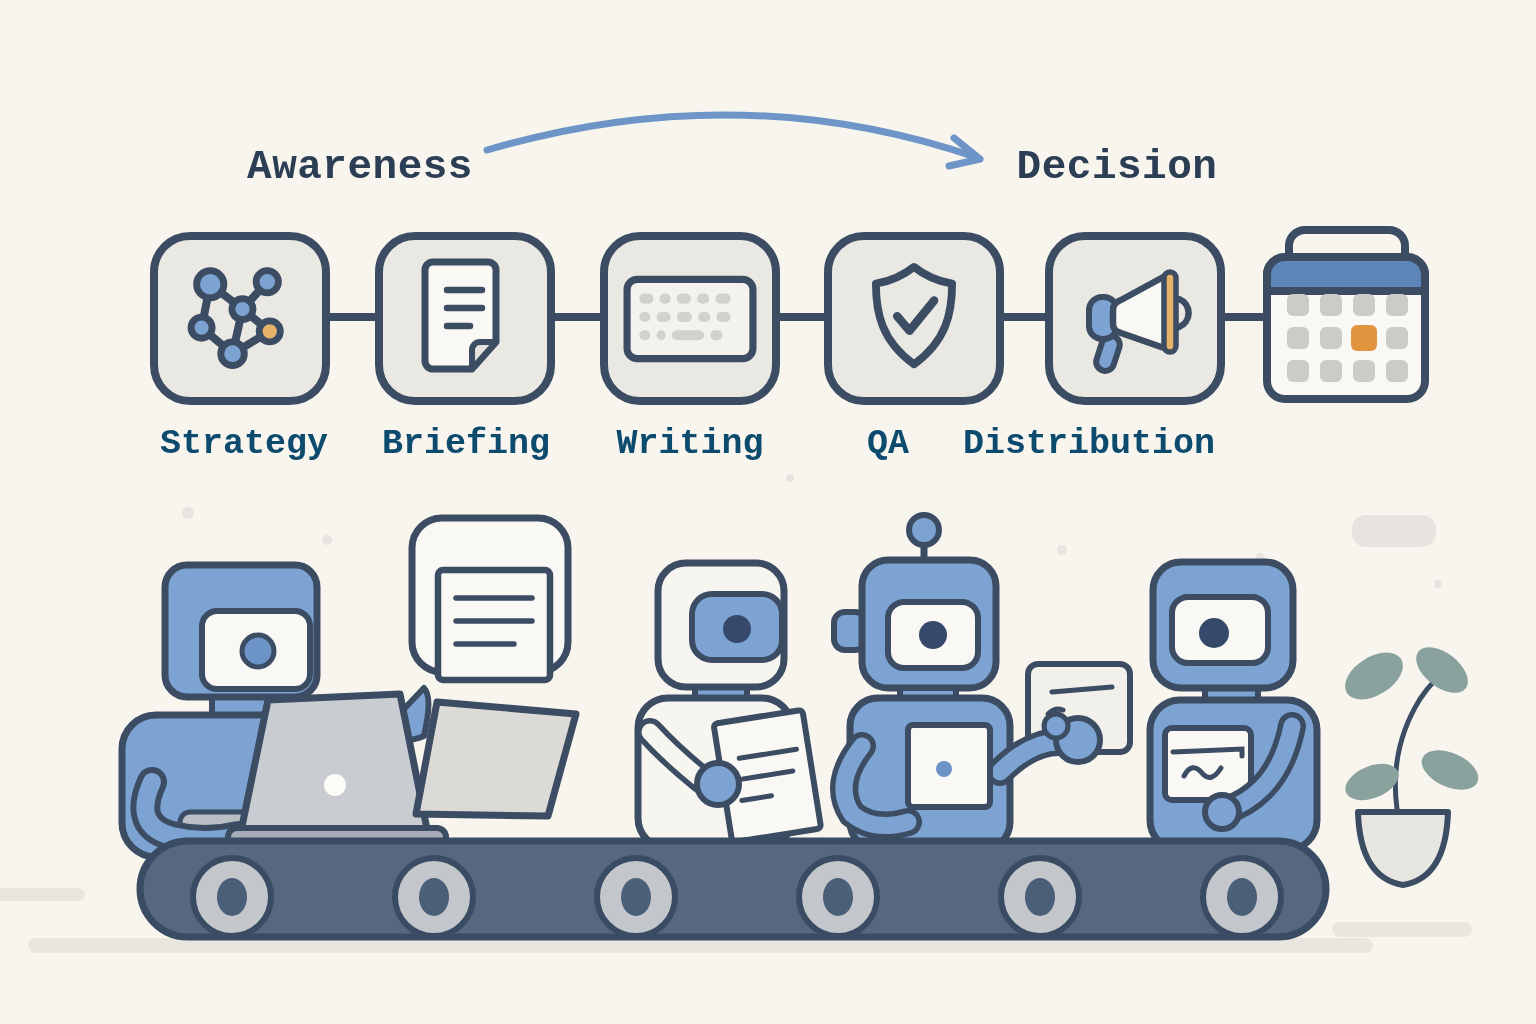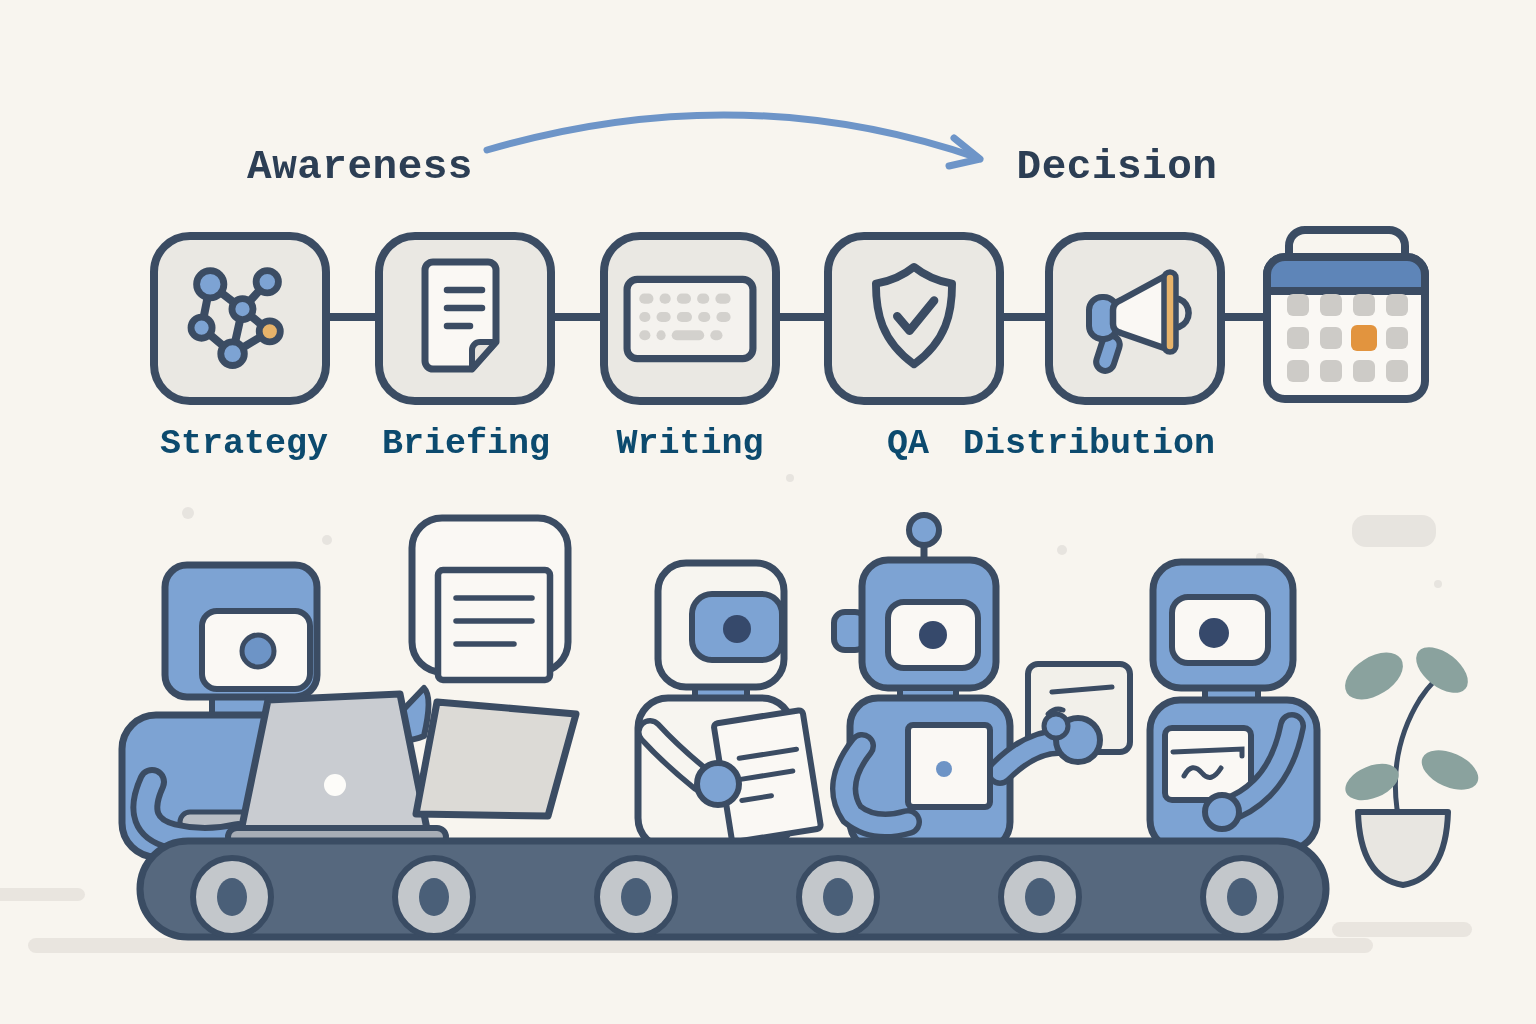--- a/index.html
+++ b/index.html
@@ -129,21 +129,21 @@
         <rect x="75" y="136" width="22" height="22" rx="6"></rect>
       <rect x="108" y="136" width="22" height="22" rx="6"></rect>
         <rect x="141" y="136" width="22" height="22" rx="6"></rect>
     </g>
     <rect x="106" y="101" width="26" height="26" rx="6" fill="#e2943e"></rect>
   </svg>
 
   <div class="stage-label" style="left:244px;">Strategy</div>
   <div class="stage-label" style="left:466px;text-align:right;">Briefing</div>
   <div class="stage-label" style="left:690px;">Writing</div>
-  <div class="stage-label" style="left:908px;">QA</div>
+  <div class="stage-label" style="left:888px;">QA</div>
   <div class="stage-label" style="left:1089px;">Distribution</div>
 
   <svg class="abs" style="left:0;top:464px;" width="1536" height="560" viewBox="0 0 1536 560">
 
     <g fill="#e7e4df">
       <rect x="1352" y="51" width="84" height="32" rx="14"></rect>
       <circle cx="188" cy="49" r="6"></circle>
       <circle cx="327" cy="76" r="5"></circle>
       <circle cx="790" cy="14" r="4"></circle>
       <circle cx="1062" cy="86" r="5"></circle>

